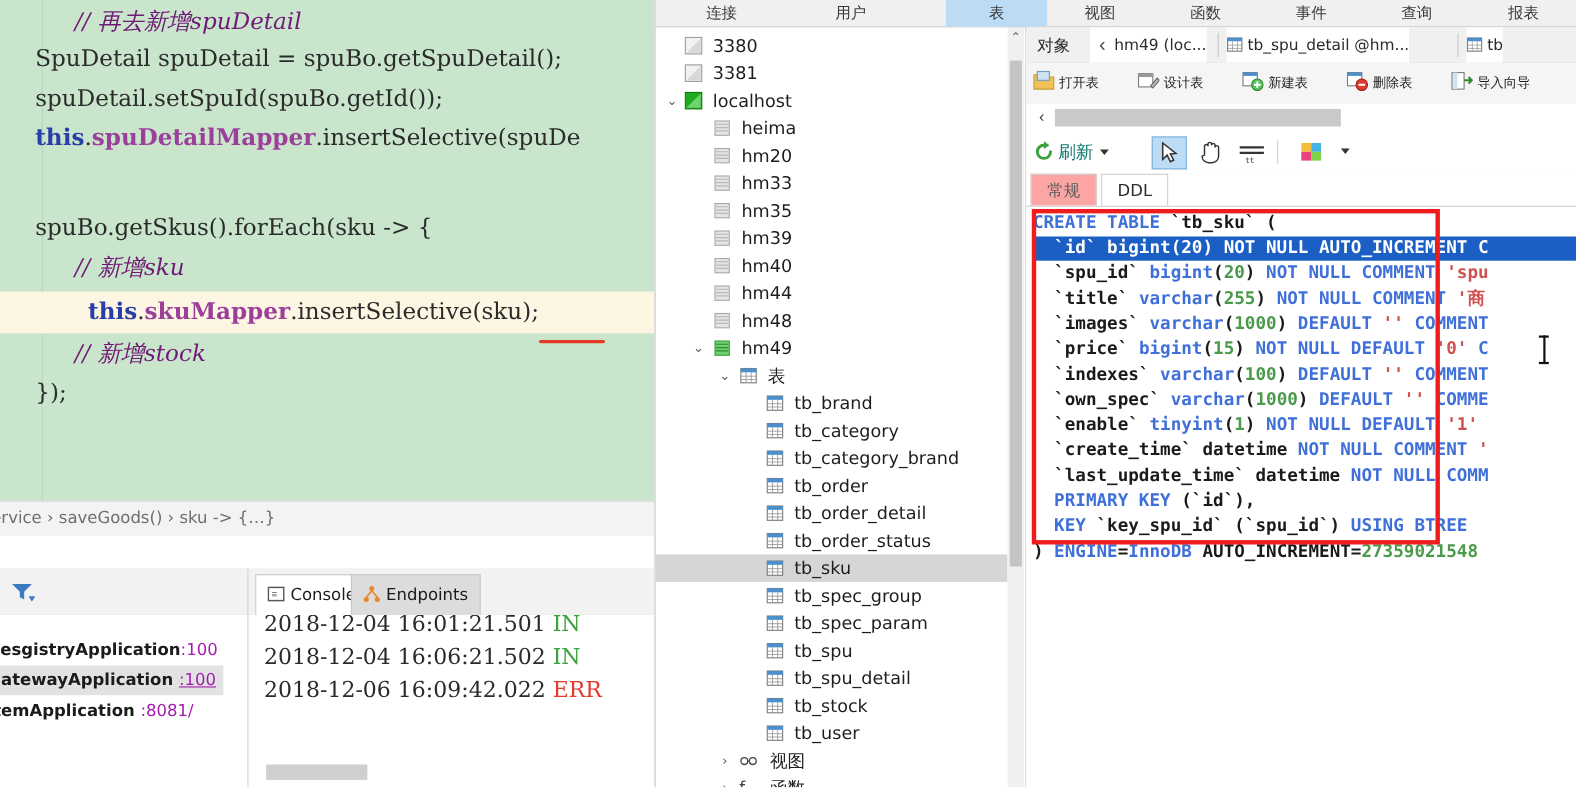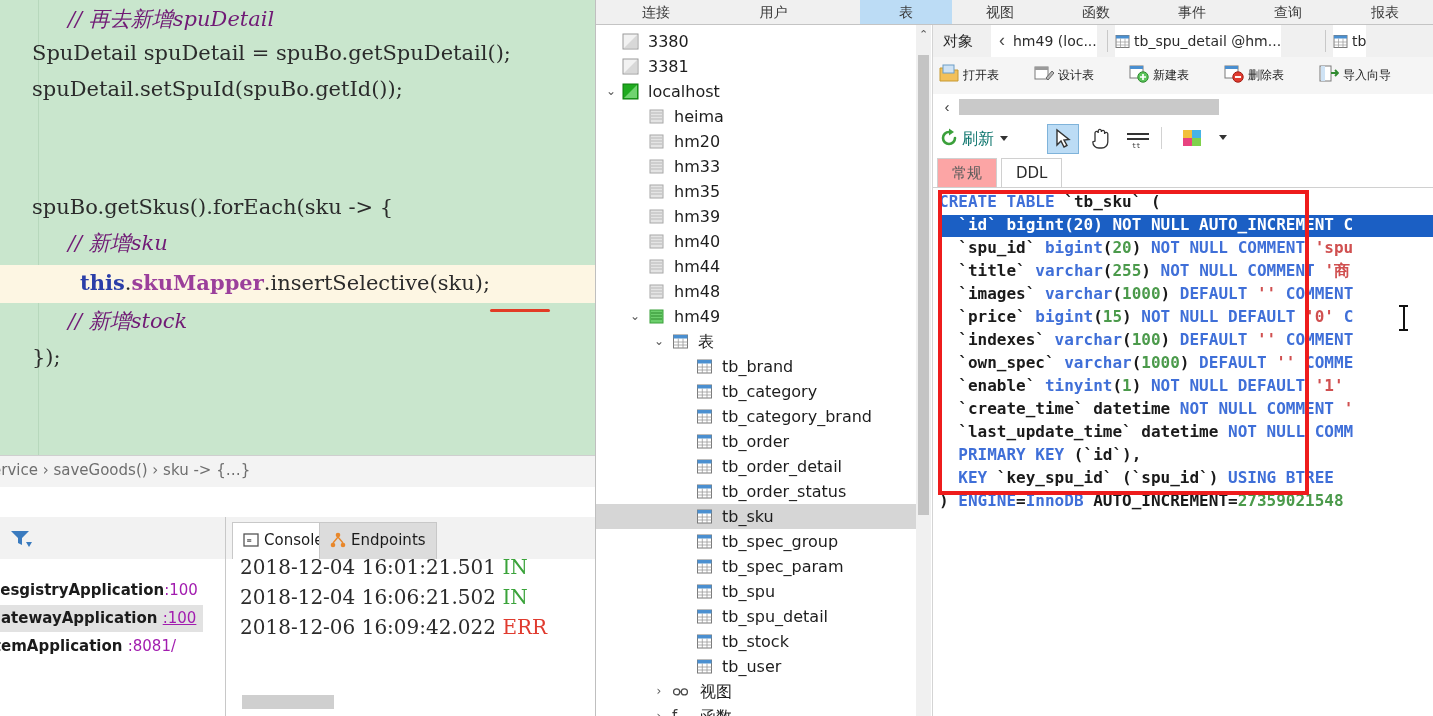--- a/index.html
+++ b/index.html
@@ -135,20 +135,21 @@
   <div id="ide">
 
     <div id="editor">
       <div class="gutter-line"></div>
 
       <div class="hl-row" style="top:265px;"></div>
 
       <div class="code-line cmt" style="top:2px;left:68px;">// 再去新增spuDetail</div>
       <div class="code-line" style="top:36px;left:32px;">SpuDetail spuDetail = spuBo.getSpuDetail();</div>
       <div class="code-line" style="top:72px;left:32px;">spuDetail.setSpuId(spuBo.getId());</div>
+      <div class="code-line" style="top:108px;left:32px;"><span class="kw">this</span>.<span class="fld">spuDetailMapper</span>.insertSelective(spuDe</div>
       <div class="code-line" style="top:190px;left:32px;">spuBo.getSkus().forEach(sku -&gt; {</div>
       <div class="code-line cmt" style="top:226px;left:68px;">// 新增sku</div>
       <div class="code-line" style="top:266px;left:80px;"><span class="kw">this</span>.<span class="fld">skuMapper</span>.insertSelective(sku);</div>
       <div class="code-line cmt" style="top:304px;left:68px;">// 新增stock</div>
       <div class="code-line" style="top:340px;left:32px;">});</div>
 
       <div class="redline" style="left:490px;top:309px;width:60px;"></div>
     </div>
 
     <div id="breadcrumb">

